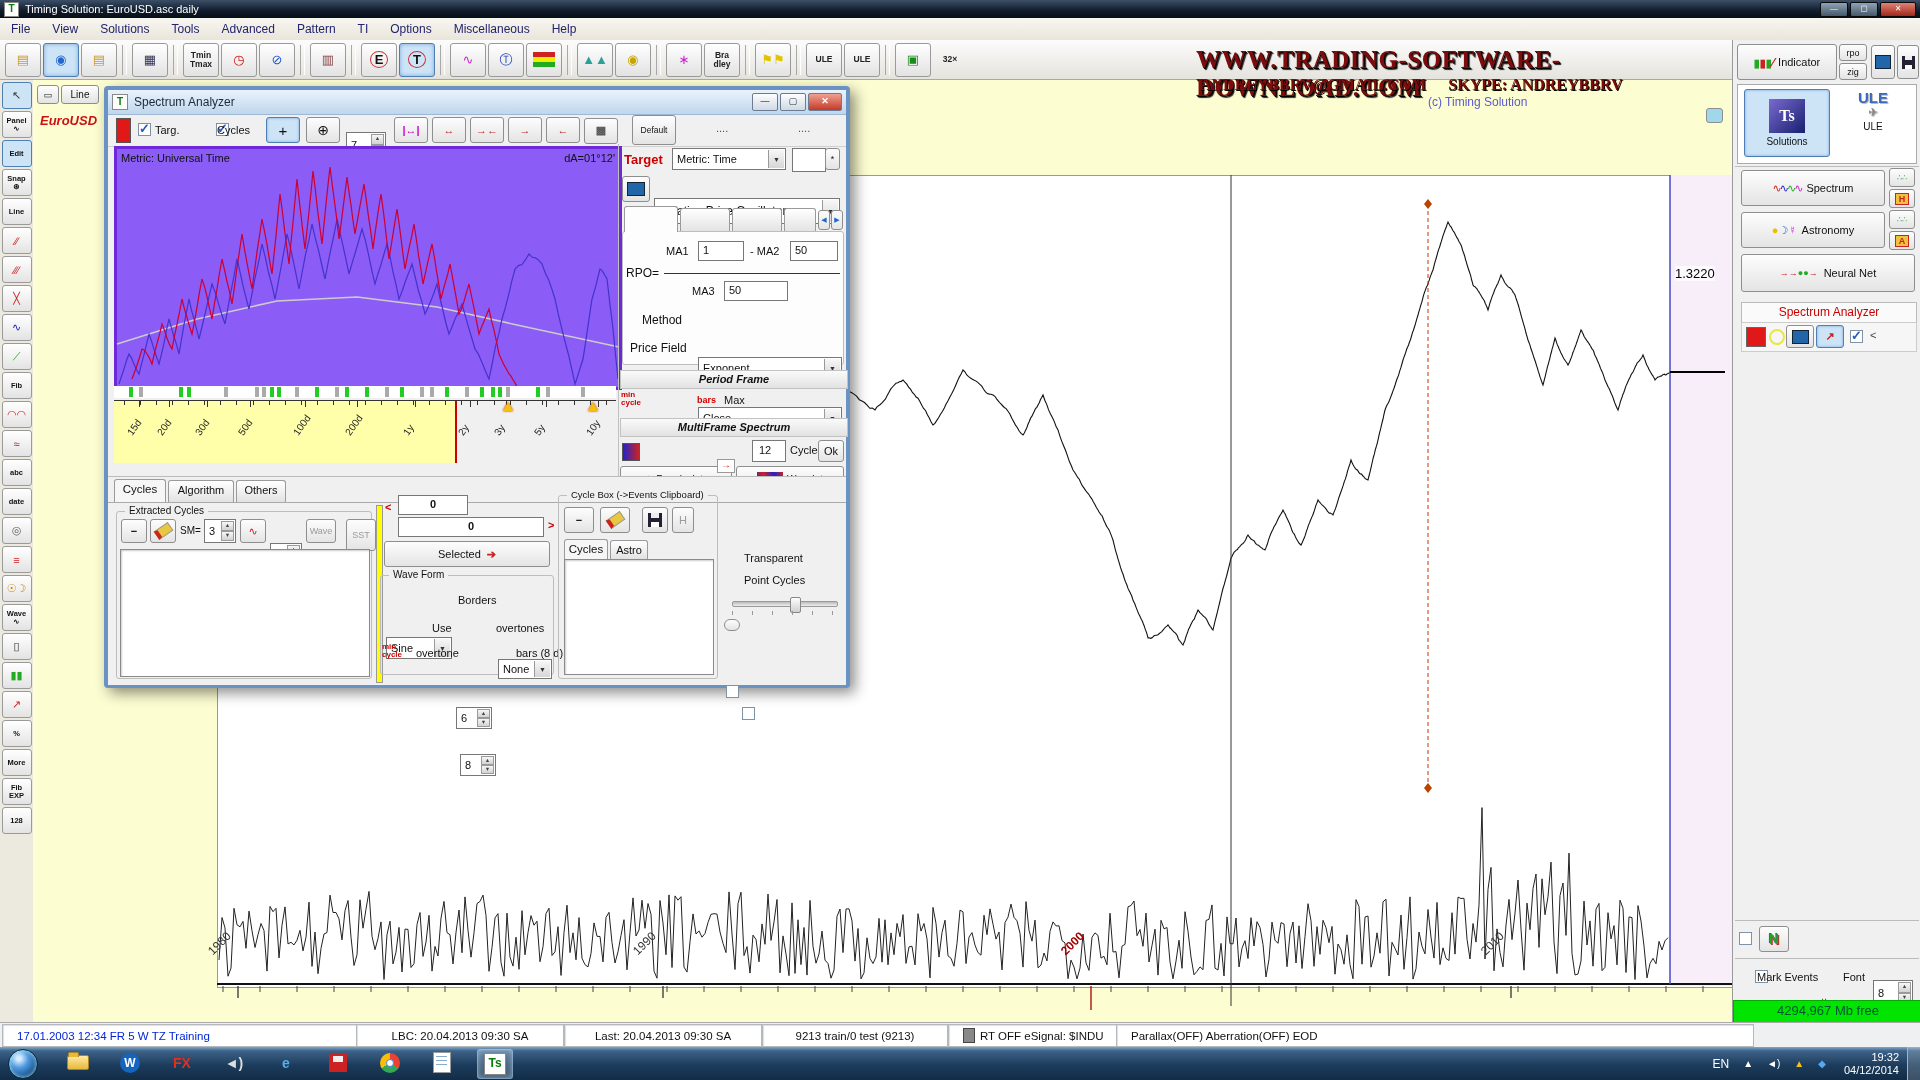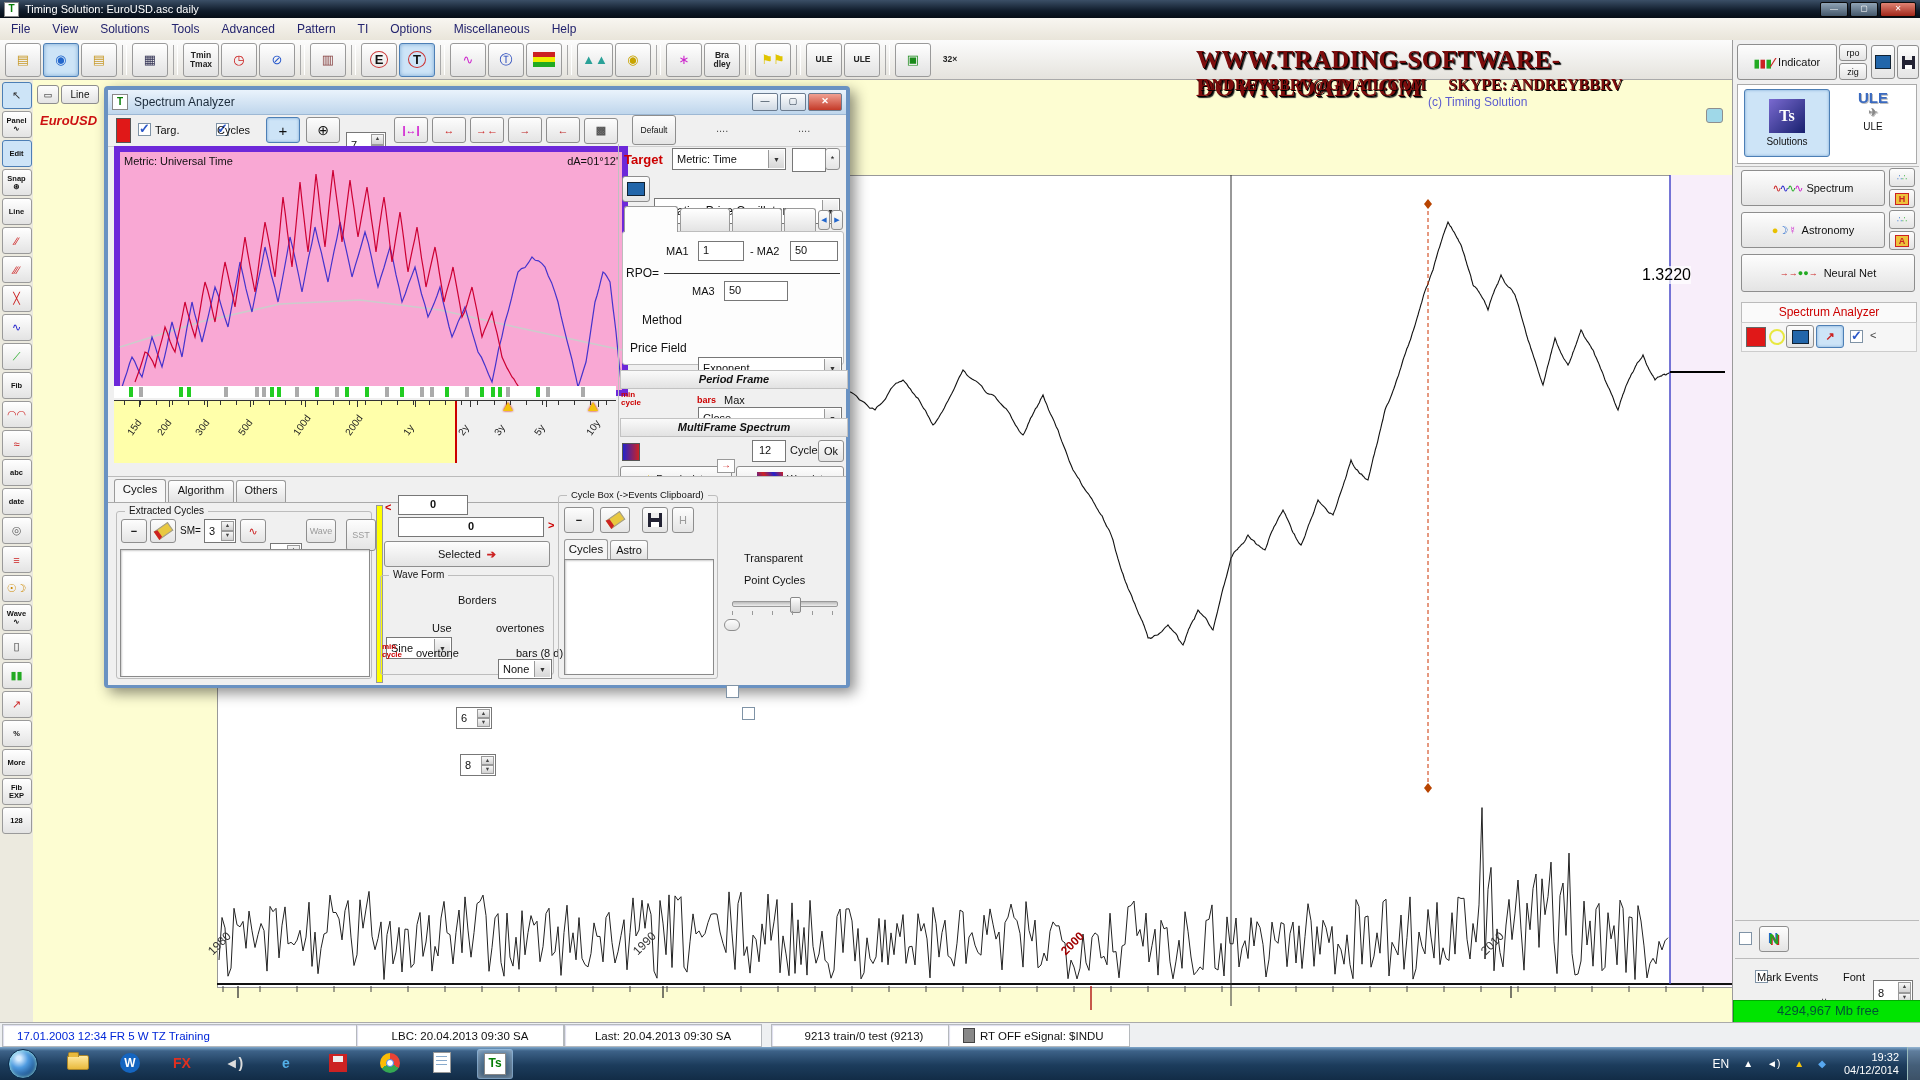--- a/index.html
+++ b/index.html
@@ -25,21 +25,21 @@
   .ltbtn.pressed{background:#cde4f7;border-color:#4d7fb5;}
   .ltbtn .tt{font-size:7.5px;line-height:8px;font-weight:bold;}
   
   #chartpanel{left:33px;top:80px;width:1699px;height:942px;background:#fdfdd2;}
   #plot{left:184px;top:95px;width:1543px;height:811px;background:#fff;border:1px solid #999;}
   #futureband{left:1637px;top:95px;width:90px;height:811px;background:#f8eefa;}
   .axlabel{position:absolute;font-size:12px;color:#333;transform:rotate(-45deg);transform-origin:left top;}
   .axlabel.red{color:#a00000;font-weight:bold;}
   #symbol{left:7px;top:33px;color:#cc1111;font-weight:bold;font-style:italic;font-size:13px;}
   #copyright{color:#5b5bd0;font-size:12px;}
-  #pricetag{font-size:16px;color:#000;background:rgba(255,255,255,.7);}
+  #pricetag{font-size:13px;color:#000;background:rgba(255,255,255,.7);margin-left:33px;}
   
   .btn{background:linear-gradient(#fdfdfd,#e4e4e4);border:1px solid #8e8e8e;border-radius:3px;display:flex;align-items:center;justify-content:center;font-size:11px;box-sizing:border-box;}
   .btn.pressed{background:#cde4f7;border-color:#4d7fb5;box-shadow:inset 0 0 3px #7aa7d4;}
   .btn.dis{color:#9b9b9b;}
   .cb{width:13px;height:13px;background:#fff;border:1px solid #7f93a6;display:inline-block;position:relative;box-sizing:border-box;}
   .cb.on::after{content:"✓";position:absolute;left:0px;top:-3px;color:#2b58c8;font-weight:bold;font-size:13px;}
   .dd{background:#fff;border:1px solid #777;display:flex;align-items:center;padding-left:4px;font-size:11px;position:relative;box-sizing:border-box;}
   .dd .ar{position:absolute;right:1px;top:1px;bottom:1px;width:15px;background:linear-gradient(#f7f7f7,#d6d6d6);border-left:1px solid #999;display:flex;align-items:center;justify-content:center;font-size:7px;color:#333;}
   .spin{background:#fff;border:1px solid #777;position:relative;display:flex;align-items:center;padding-left:4px;font-size:11px;box-sizing:border-box;}
   .spin .ud{position:absolute;right:1px;top:1px;bottom:1px;width:13px;display:flex;flex-direction:column;}
@@ -52,21 +52,21 @@
   .listbox{position:absolute;background:#fff;border:1px solid #8a8a8a;box-shadow:inset 1px 1px 2px #ccc;}
   .redtxt{color:#cc0000;font-weight:bold;}
   
   #dlg{left:104px;top:86px;width:738px;height:594px;background:#f0f0f0;border:4px solid #6a92c2;border-radius:4px;box-shadow:5px 5px 14px rgba(0,0,0,.45);z-index:20;}
   #dlgtitle{left:0;top:0;width:100%;height:24px;background:linear-gradient(#eaf3fc,#bfd6ec);display:flex;align-items:center;border-bottom:1px solid #9db8d4;}
   #dlgtitle .ticon{width:14px;height:14px;margin:0 6px 0 4px;background:#fff;border:1px solid #888;font-weight:bold;font-size:10px;color:#067d06;text-align:center;line-height:13px;}
   #dlgtitle .t{font-size:12px;color:#1a2a3a;}
   .dwbtn{width:24px;height:16px;border:1px solid #6b7c90;border-radius:2px;background:linear-gradient(#fefefe,#cfd9e4);margin-left:2px;font-size:9px;text-align:center;line-height:14px;color:#234;}
   .dwbtn.close{width:32px;background:linear-gradient(#f0a092,#c43a28);color:#fff;font-weight:bold;}
   #dtoolbar{left:0;top:24px;width:100%;height:32px;border-bottom:1px solid #cfcfcf;}
-  #specplot{left:6px;top:56px;width:502px;height:238px;background:#f9a8d4;border:6px solid #6d28d9;}
+  #specplot{left:6px;top:56px;width:502px;height:238px;background:#8b5cf6;border:3px solid #6d28d9;}
   #tickstrip{left:6px;top:296px;width:502px;height:12px;background:#fff;}
   #specaxis{left:6px;top:310px;width:502px;height:62px;border-top:1px solid #333;overflow:visible;}
   #specaxis .ylw{position:absolute;left:0;top:0;height:62px;background:#ffffaa;border-right:2px solid #cc0000;}
   .spl{position:absolute;font-size:10px;transform:rotate(-55deg);transform-origin:left top;color:#222;}
   .stick{position:absolute;top:0;width:1px;height:6px;background:#333;}
   .striangle{position:absolute;top:1px;width:0;height:0;border-left:5px solid transparent;border-right:5px solid transparent;border-bottom:9px solid #f4c20d;filter:drop-shadow(0 0 1px #cc0000);}
   #dlgright{left:510px;top:54px;width:1px;height:332px;background:#c0c0c0;}
   #dbottom{left:0;top:386px;width:738px;height:208px;background:#f0f0f0;border-top:1px solid #bbb;z-index:5;}
   .ybar{position:absolute;background:#ffff00;border:1px solid #999;}
   
@@ -792,26 +792,29 @@
   <div class="abs" id="statusbar">
       <div class="seg" style="left: 2px; width: 352px; justify-content: flex-start; padding-left: 14px;">
         <span style="color: rgb(0, 38, 216);">17.01.2003  12:34 FR  5 W TZ  Training</span>
       </div>
       <div class="seg" style="left: 356px; width: 206px; justify-content: center;">
         <span>LBC: 20.04.2013  09:30 SA</span>
       </div>
       <div class="seg" style="left: 564px; width: 196px; justify-content: center;">
         <span>Last: 20.04.2013  09:30 SA</span>
       </div>
-      <div class="seg" style="left: 762px; width: 184px; justify-content: center; margin-left: 9px;">
+      <div class="seg" style="left: 762px; width: 184px; justify-content: center;">
         <span>9213 train/0 test (9213)</span>
       </div>
       <div class="seg" style="left: 948px; width: 166px; justify-content: flex-start; padding-left: 14px;">
         <span style="width: 10px; height: 13px; background: rgb(136, 136, 136); border: 1px solid rgb(68, 68, 68); margin-right: 5px; display: inline-block;"></span>
         <span>RT OFF eSignal: $INDU</span>
+      </div>
+      <div class="seg" style="left: 1116px; width: 622px; justify-content: flex-start; padding-left: 14px;">
+        <span>Parallax(OFF) Aberration(OFF) EOD</span>
       </div>
     </div>
 
   <div class="abs" id="taskbar">
     <div id="orb"></div>
     <div id="tkicons" style="display:flex;">
         <div class="tkicon">
           <span style="width:20px;height:13px;background:linear-gradient(#ffe9a0,#e8b93c);border:1px solid #a8842a;border-radius:2px;display:block;position:relative;">
             <span style="position:absolute;left:0;top:-4px;width:9px;height:4px;background:#e8b93c;border:1px solid #a8842a;border-bottom:none;border-radius:2px 2px 0 0;"></span>
           </span>

